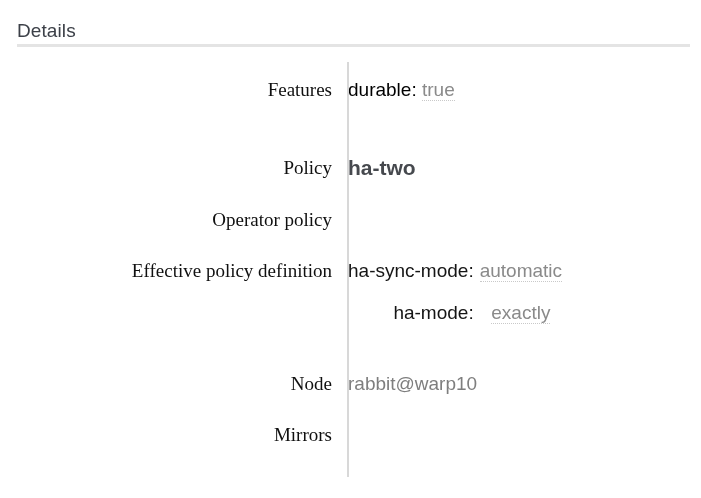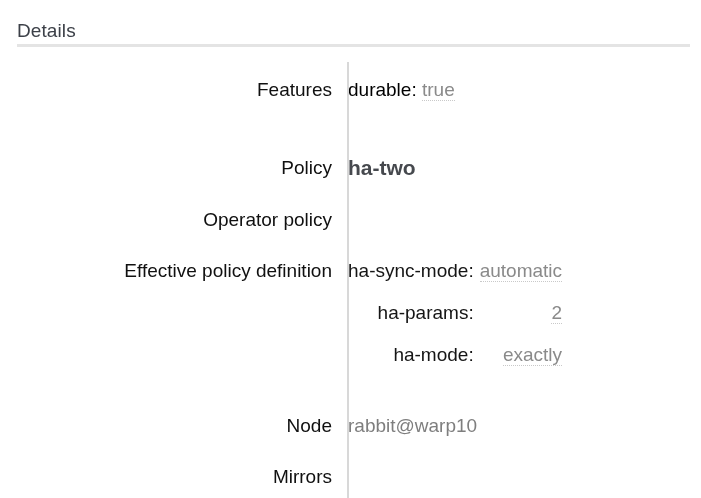--- a/index.html
+++ b/index.html
@@ -57,20 +57,21 @@
   }
 
   .label-cell {
     width: 332px;
     text-align: right;
     font-size: 19px;
     line-height: 24px;
     color: #101010;
     padding-right: 0;
     white-space: nowrap;
+    font-family: Liberation Serif, serif;
   }
 
   .divider-cell {
     width: 16px;
     padding: 0;
     position: relative;
   }
   .vrule {
     position: absolute;
     left: 15px;
@@ -130,21 +131,21 @@
     line-height: 24px;
     white-space: nowrap;
   }
   .args .arg-key {
     text-align: right;
     color: #151515;
     padding-right: 6px;
     margin-left: 32px;
   }
   .args .arg-val {
-    text-align: right;
+    text-align: center;
   }
   .args tr + tr td { padding-top: 18px; }
   .args .arg-val span {
     color: #8a8a8a;
     border-bottom: 1px dotted #c9c9c9;
   }
   .empty-val { display: inline-block; min-height: 1px; }
 </style>
 </head>
 <body>
@@ -193,26 +194,20 @@
         <td class="divider-cell">
           <div class="vrule"></div>
         </td>
         <td class="value-cell">
           <table class="args">
             <tbody>
               <tr>
                 <td class="arg-key">ha-sync-mode:</td>
                 <td class="arg-val">
                   <span>automatic</span>
-                </td>
-              </tr>
-              <tr>
-                <td class="arg-key">ha-params:</td>
-                <td class="arg-val">
-                  <span>2</span>
                 </td>
               </tr>
               <tr>
                 <td class="arg-key">ha-mode:</td>
                 <td class="arg-val">
                   <span>exactly</span>
                 </td>
               </tr>
             </tbody>
           </table>

